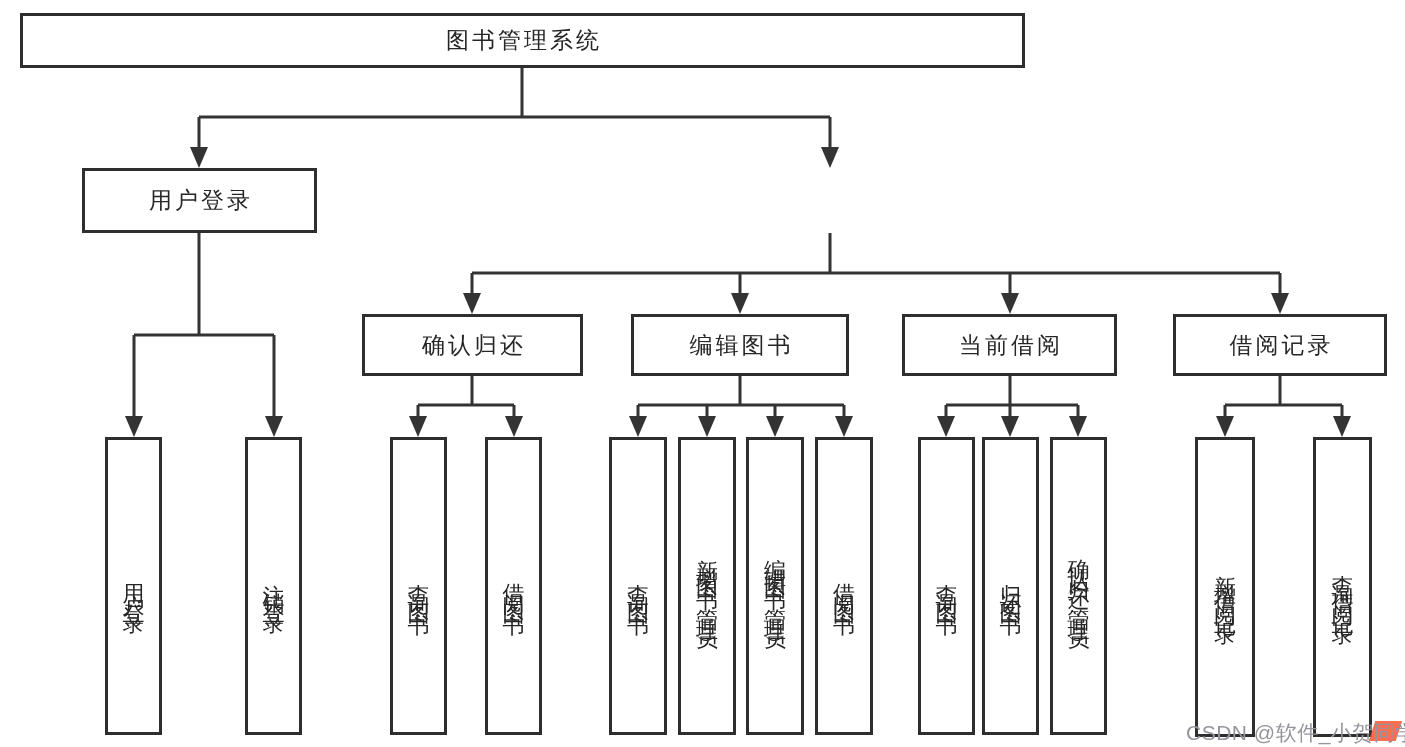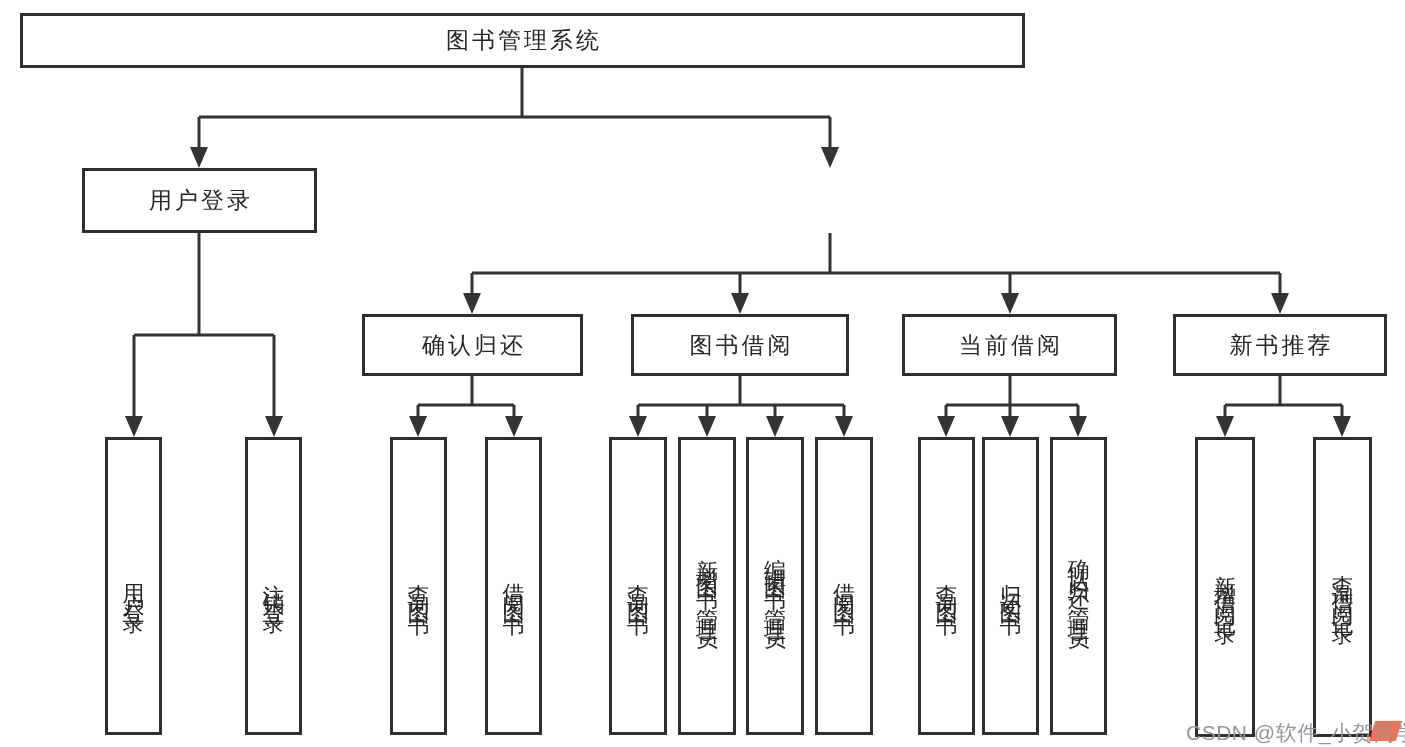--- a/index.html
+++ b/index.html
@@ -97,27 +97,27 @@
   </div>
 
   <div class="node" style="left:82px; top:168px; width:235px; height:65px;">
     <span>用户登录</span>
   </div>
 
   <div class="node" style="left:362px; top:314px; width:221px; height:62px;">
     <span>确认归还</span>
   </div>
   <div class="node" style="left:631px; top:314px; width:218px; height:62px;">
-    <span>图书借阅</span>
+    <span>编辑图书</span>
   </div>
   <div class="node" style="left:902px; top:314px; width:215px; height:62px;text-align:right;">
     <span>当前借阅</span>
   </div>
   <div class="node" style="left:1173px; top:314px; width:214px; height:62px;">
-    <span>新书推荐</span>
+    <span>借阅记录</span>
   </div>
 
   <div class="leaf" style="left:105px; width:57px;">
     <span>用户登录</span>
   </div>
   <div class="leaf" style="left:245px; width:57px;">
     <span>注销登录</span>
   </div>
 
   <div class="leaf" style="left:390px; width:57px;">

